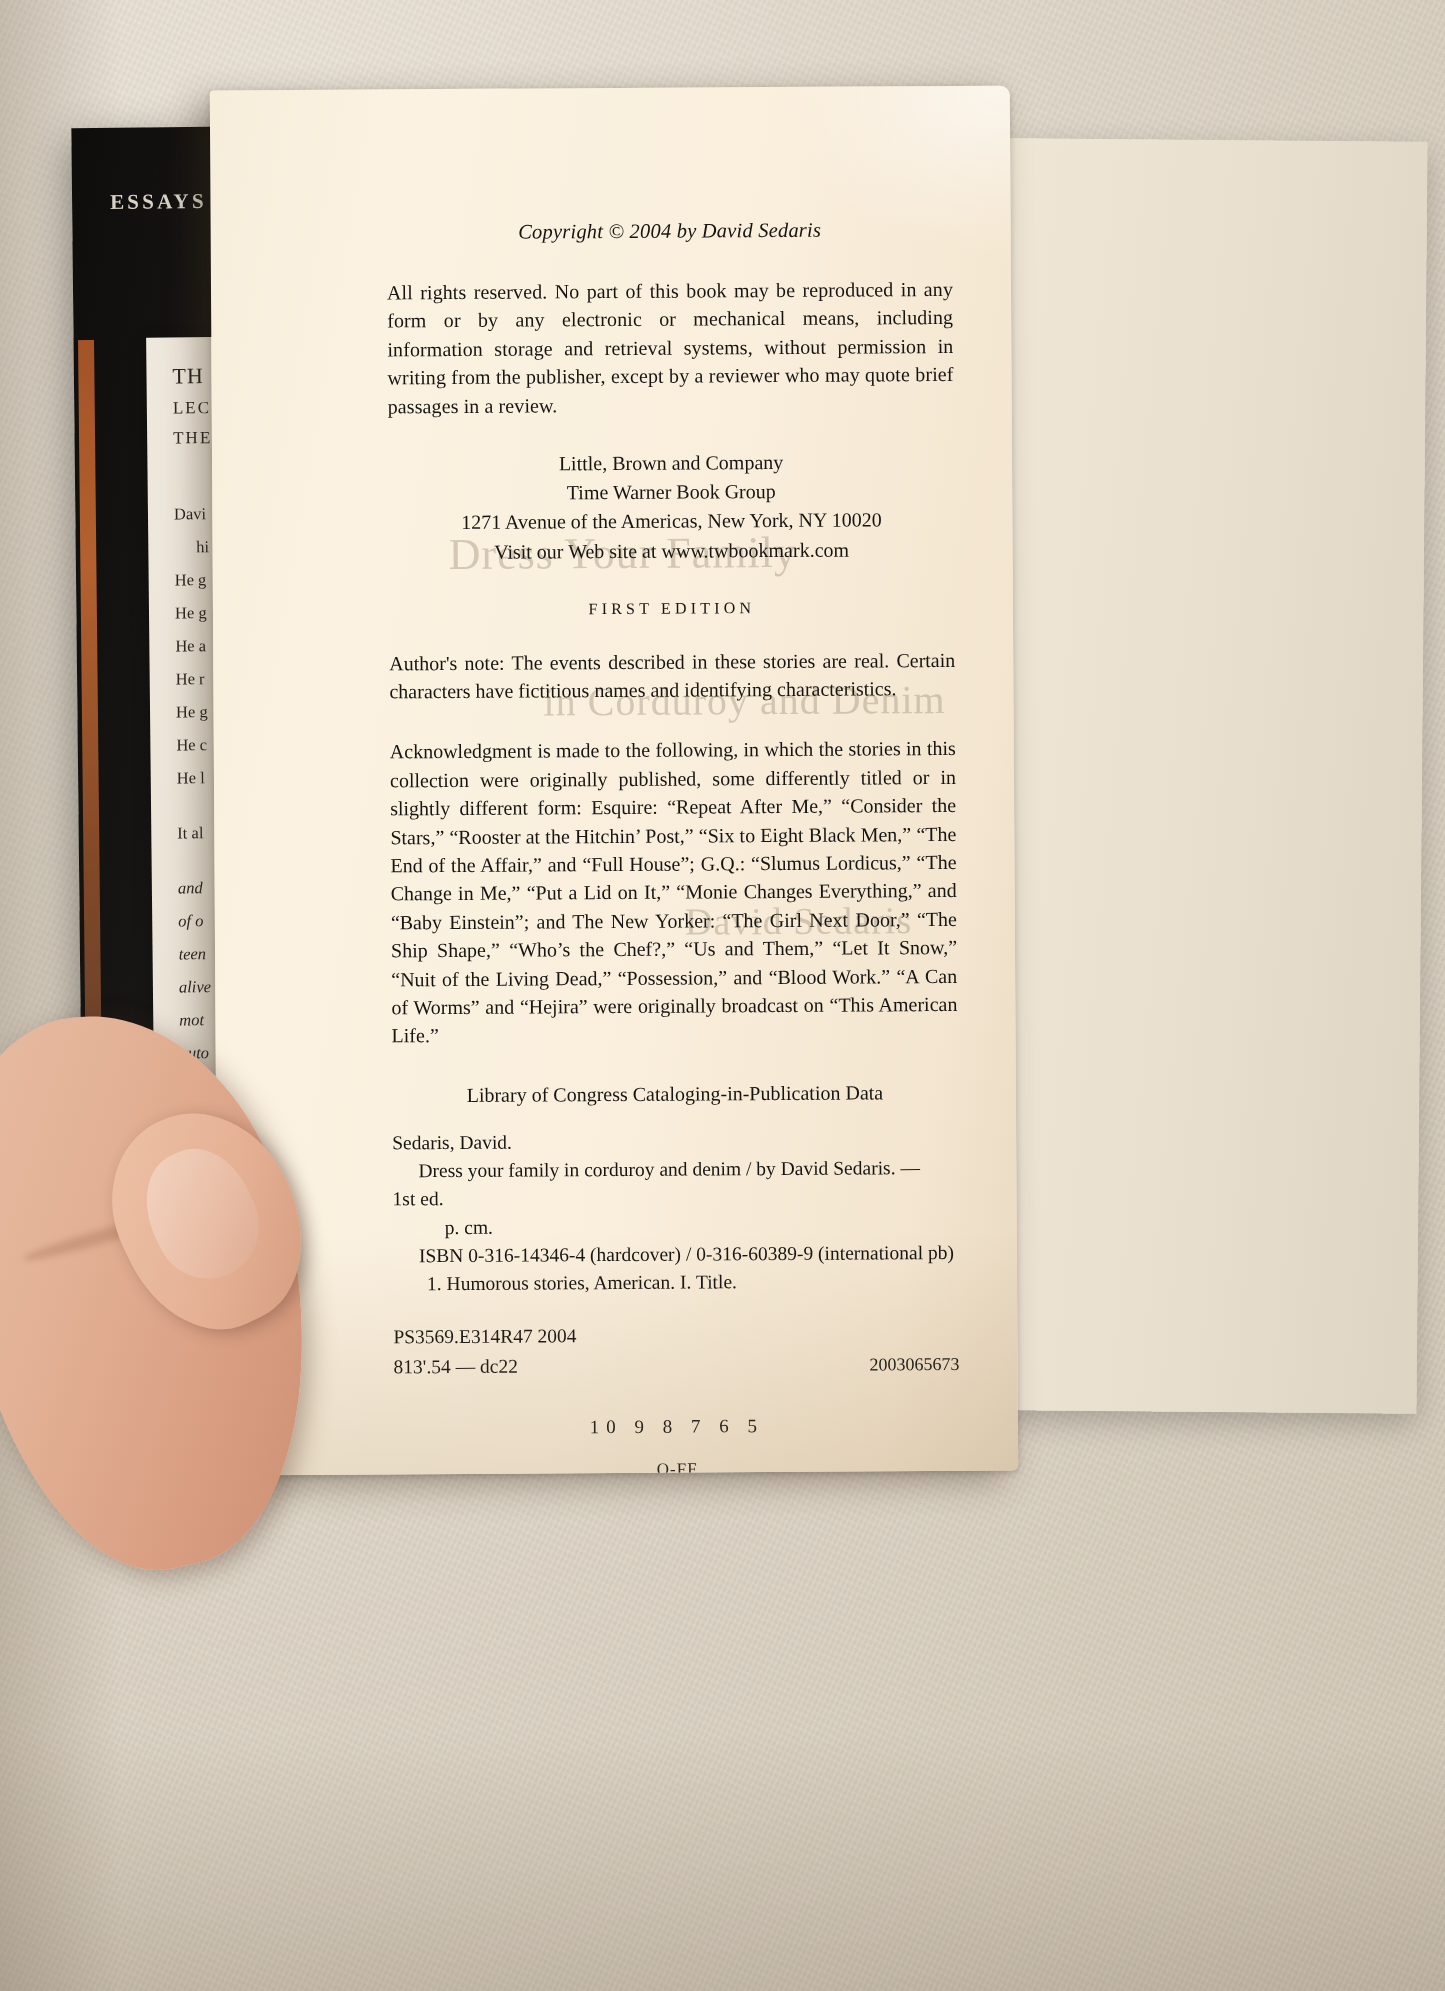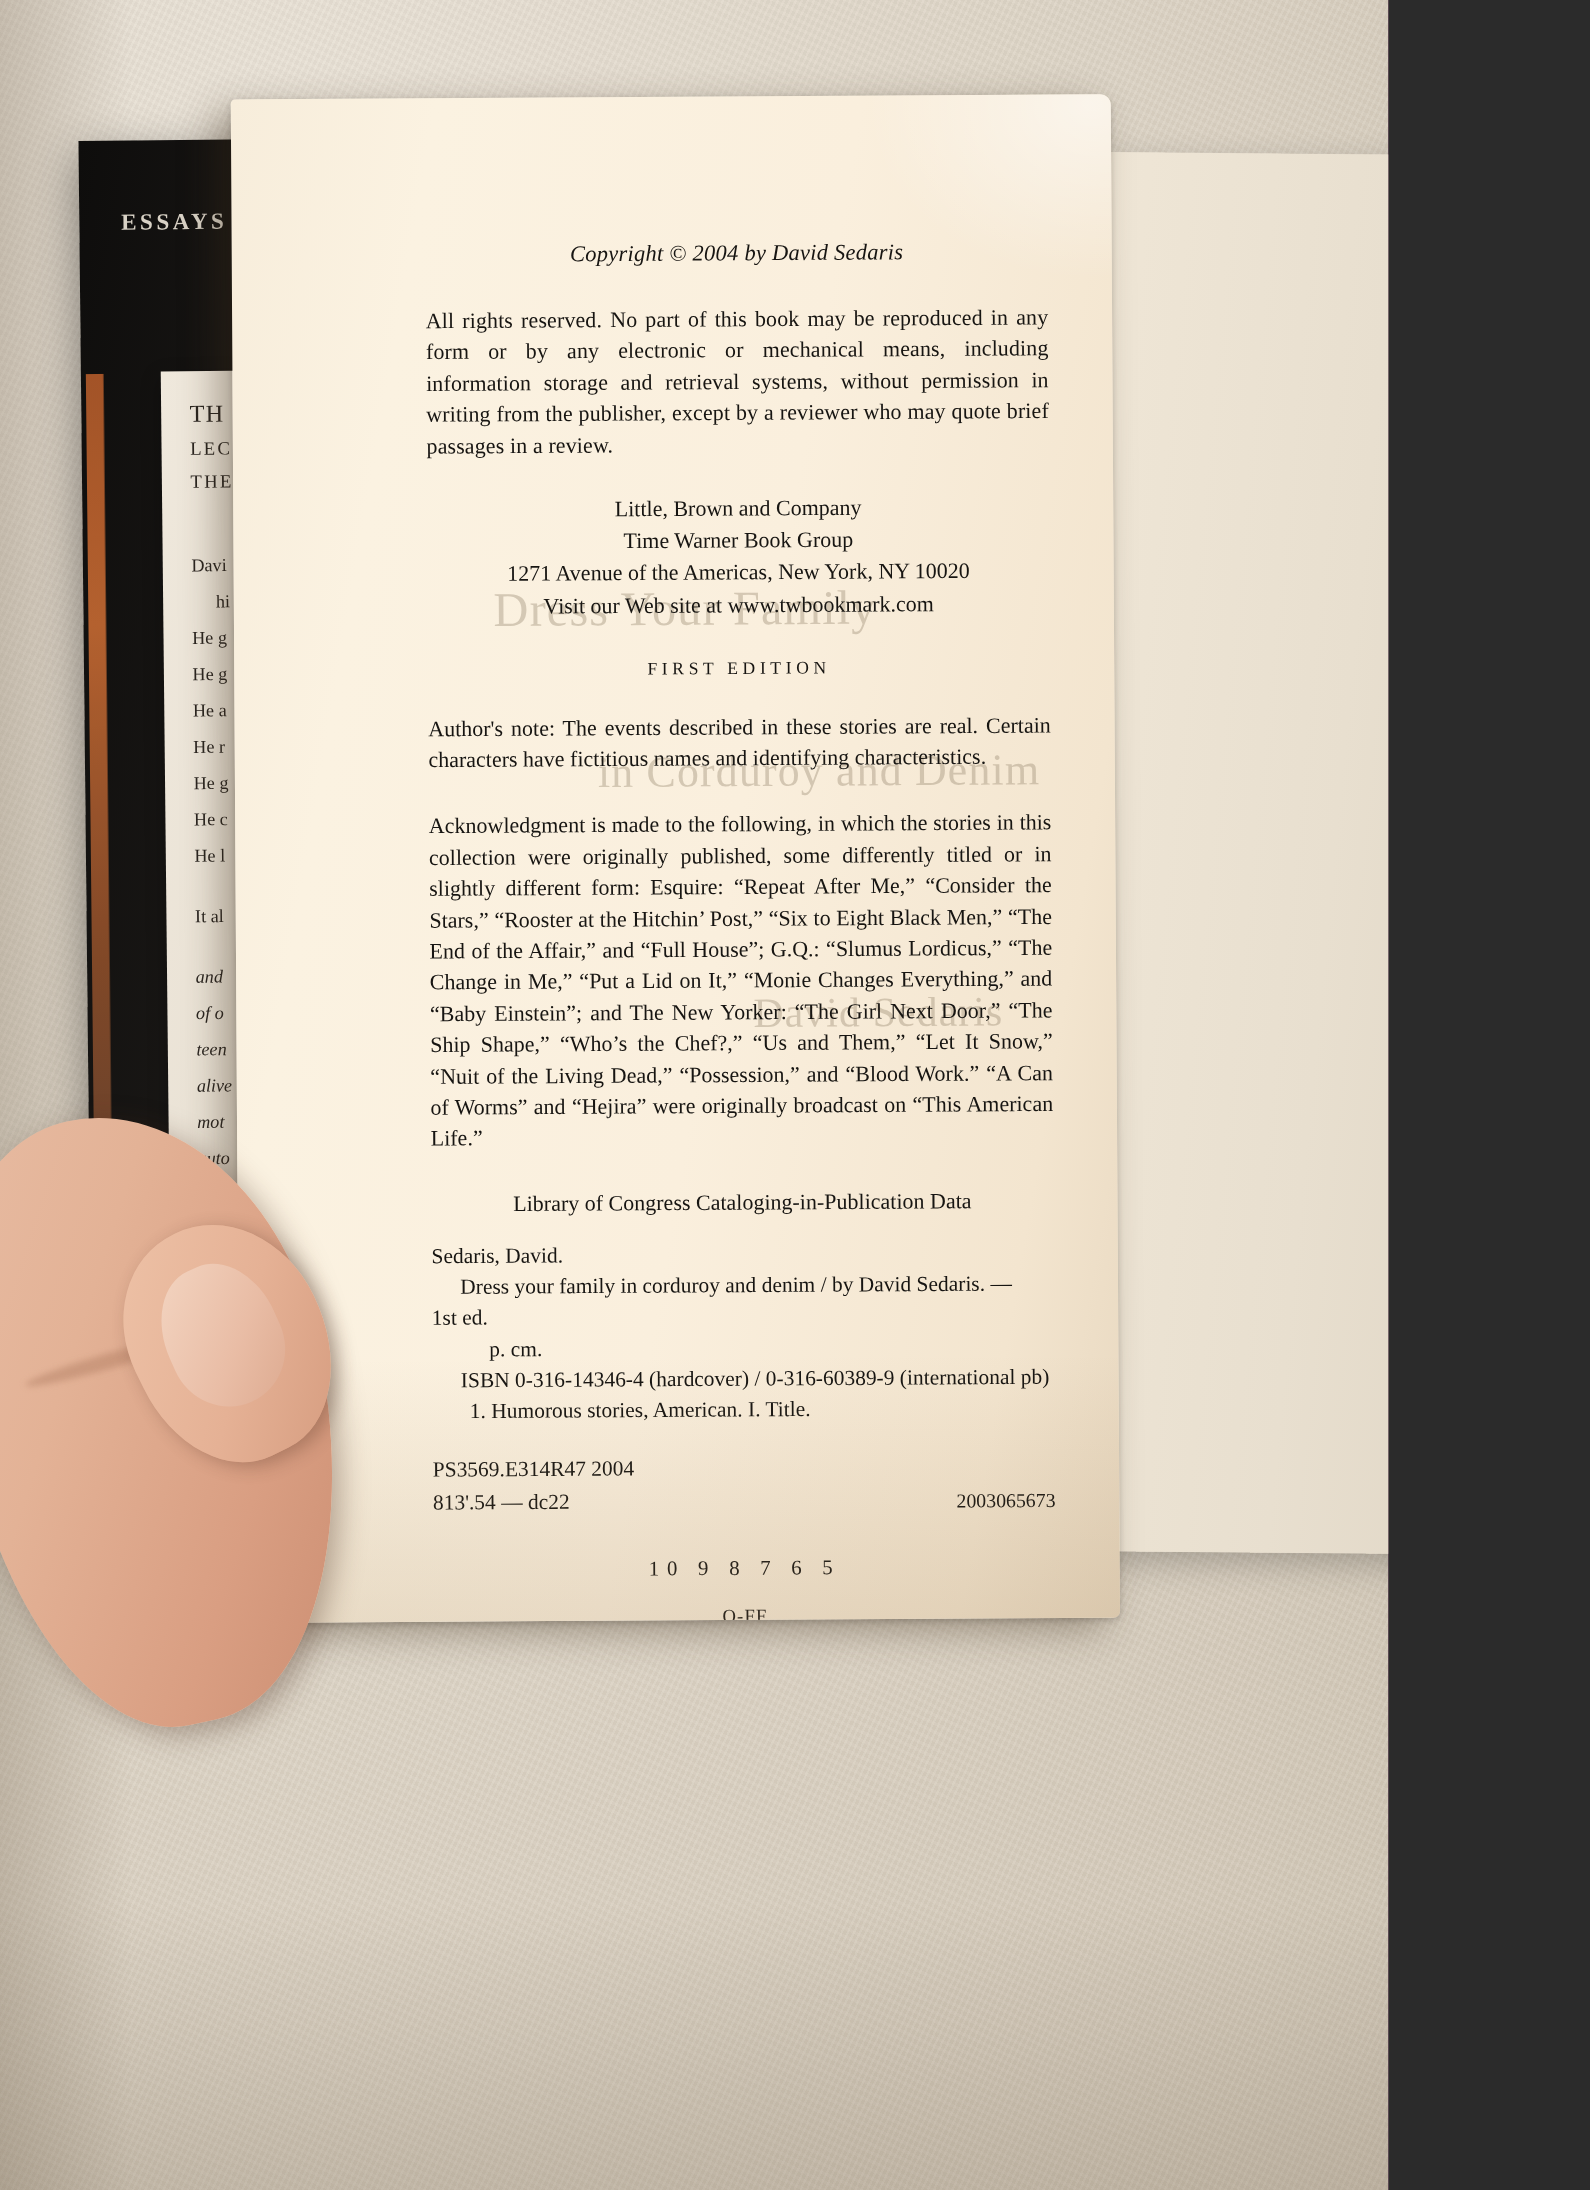--- a/index.html
+++ b/index.html
@@ -2,25 +2,25 @@
 <html><head>
 <meta charset="utf-8">
 <style>
   html, body {
     margin: 0;
     padding: 0;
     background: #2b2b2b;
   }
   #stage {
     position: relative;
-    width: 1262px;
+    width: 1445px;
     height: 1991px;
     overflow: hidden;
     font-family: "Liberation Serif", serif;
-    background: #f9a8d4;
+    background: #8b5cf6;
   }
 
   
   .cloth {
     position: absolute;
     inset: 0;
     background:
       radial-gradient(ellipse at 20% 10%, #e9e2d6 0%, #ded5c7 45%, #cfc5b4 100%);
   }
   .cloth::after {

